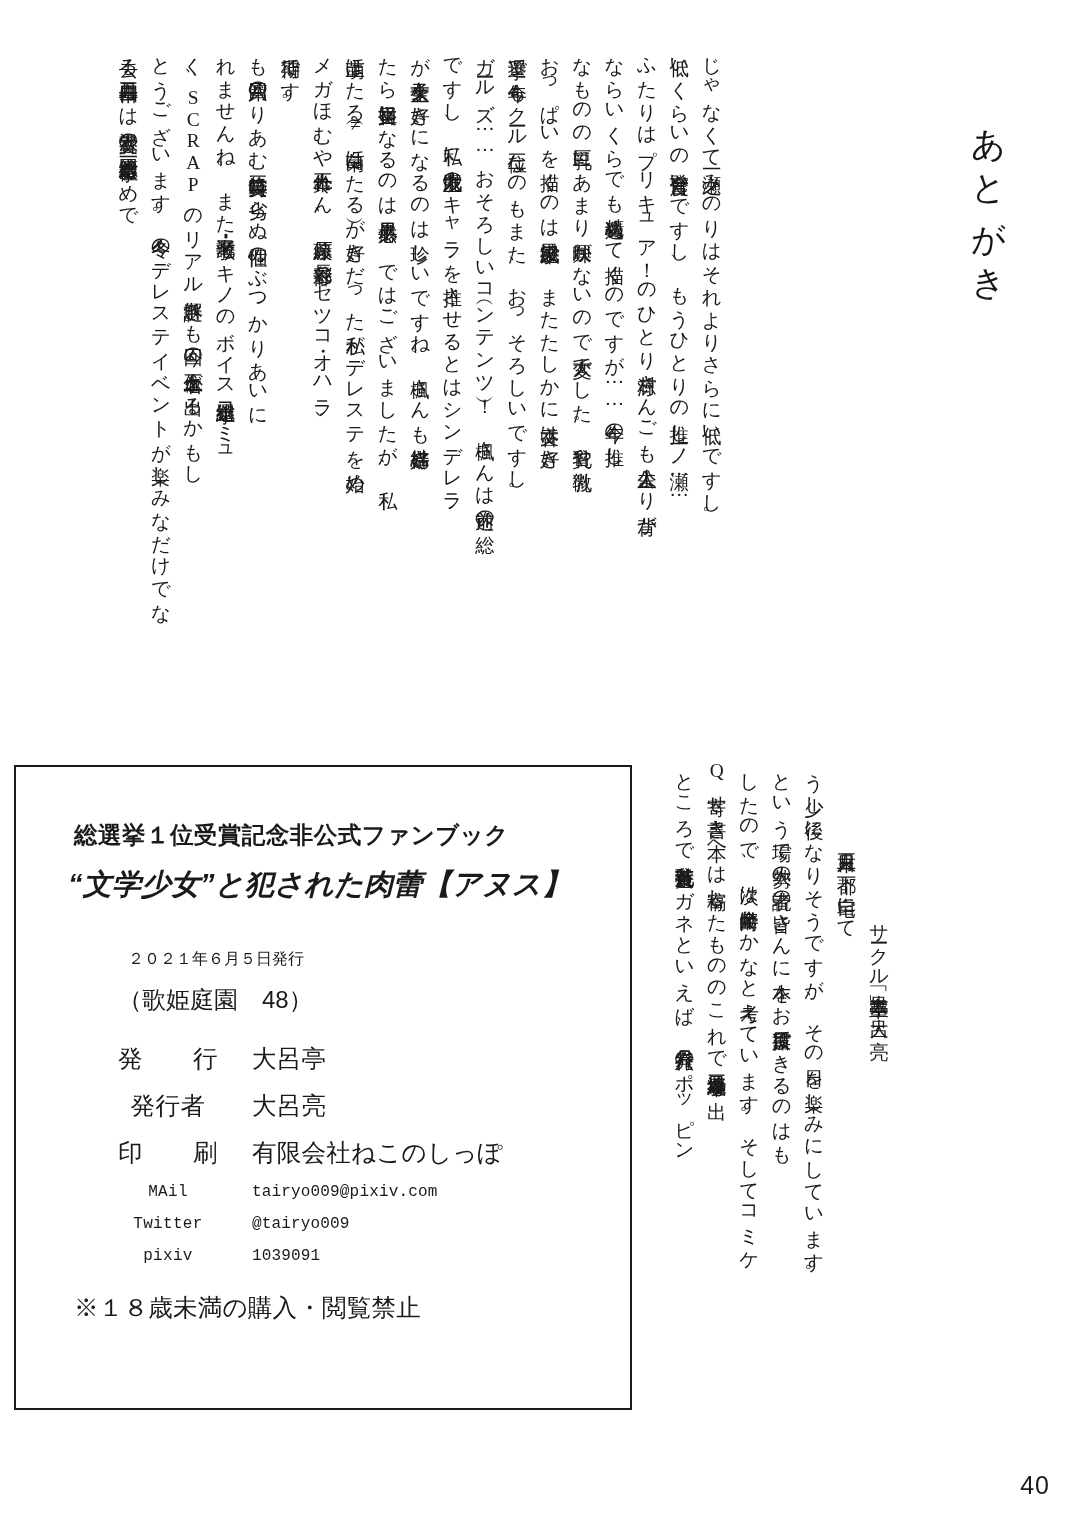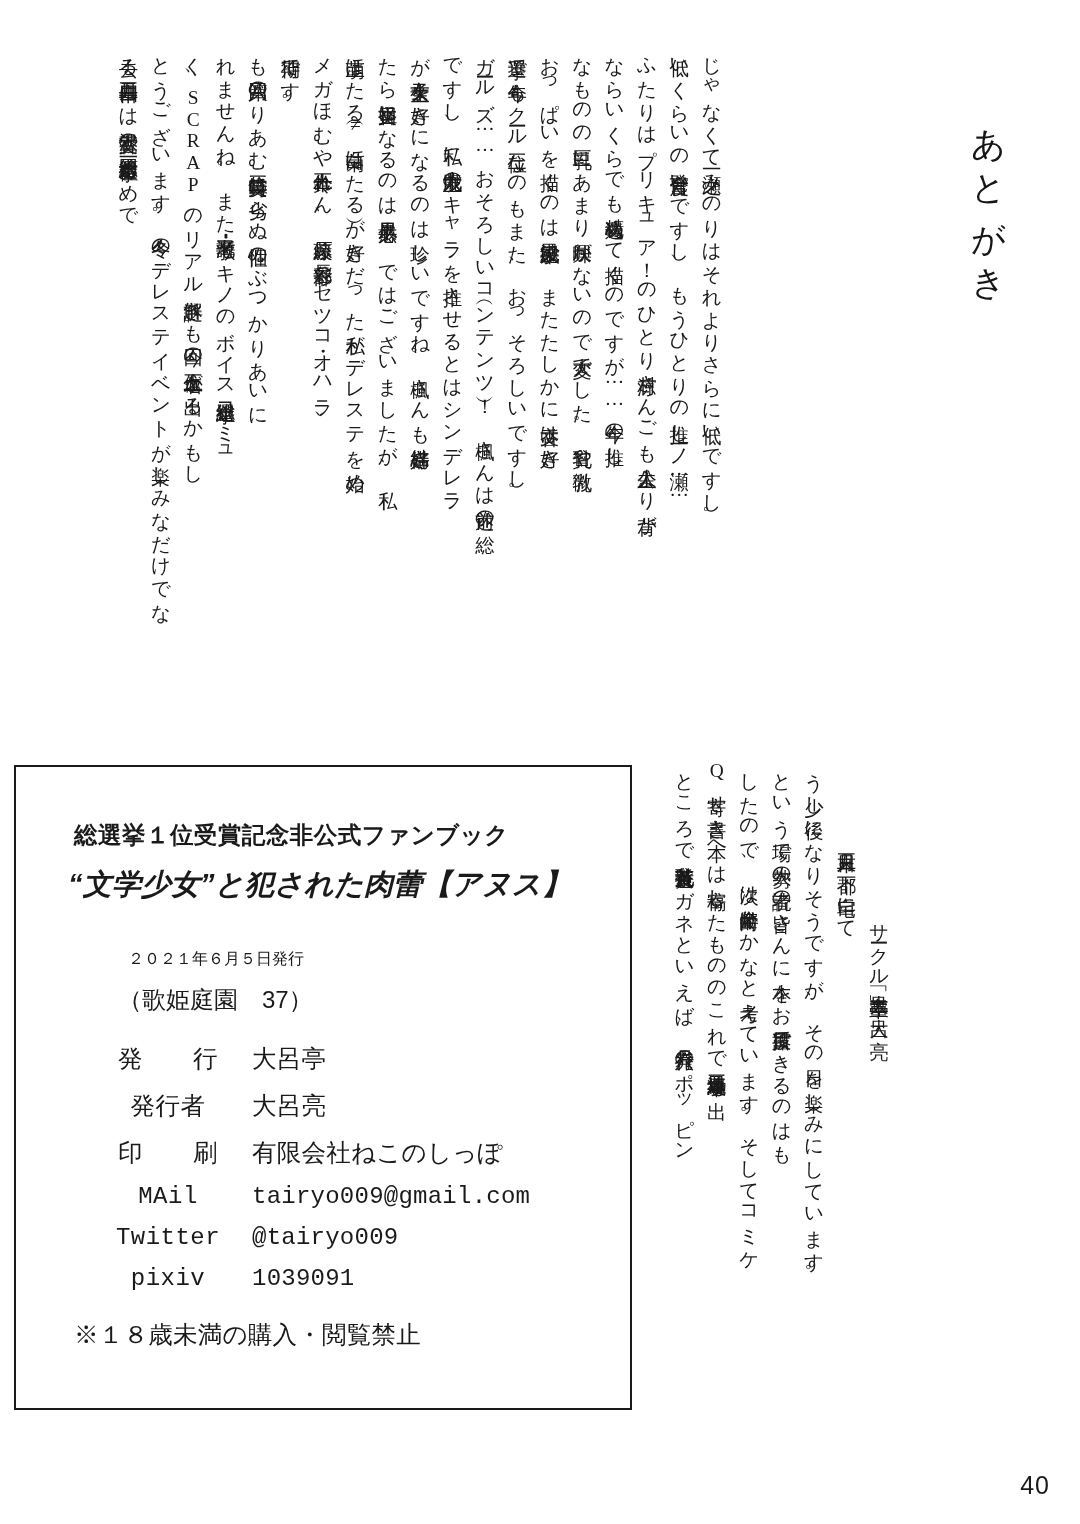--- a/index.html
+++ b/index.html
@@ -143,21 +143,21 @@
     flex: none;
     letter-spacing: 0.02em;
     text-align: center;
   }
   .colo-row .val {
     letter-spacing: 0.01em;
   }
   .colo-row.mono .lbl,
   .colo-row.mono .val {
     font-family: "Liberation Mono", "DejaVu Sans Mono", monospace;
-    font-size: 24px;
+    font-size: 16px;
   }
   .colo-note {
     font-size: 24.5px;
     margin: 8px 0 10px 24px;
     font-family: "Liberation Sans", sans-serif;
     letter-spacing: 0.01em;
   }
   .colo-note.first { margin-top: 26px; }
 
   
@@ -206,37 +206,37 @@
   <div class="col">う少し後になりそうですが、その日を楽しみにしています。</div>
   <div class="col sig">五月末日　都下、自宅にて</div>
   <div class="col sig2">サークル「大呂亭」主宰　大呂　亮</div>
 </div>
 
 <div id="colophon">
   <div class="inner">
     <div class="colo-line1">総選挙１位受賞記念非公式ファンブック</div>
     <div class="colo-title">“文学少女”と犯された肉蕾【アヌス】</div>
     <div class="colo-date">２０２１年６月５日発行</div>
-    <div class="colo-event">（歌姫庭園　37）</div>
+    <div class="colo-event">（歌姫庭園　48）</div>
 
     <div class="colo-row">
       <span class="lbl">発　　行</span>
       <span class="val">大呂亭</span>
     </div>
     <div class="colo-row">
       <span class="lbl">発行者</span>
       <span class="val">大呂亮</span>
     </div>
     <div class="colo-row">
       <span class="lbl">印　　刷</span>
       <span class="val">有限会社ねこのしっぽ</span>
     </div>
     <div class="colo-row mono">
       <span class="lbl">MAil</span>
-      <span class="val">tairyo009@gmail.com</span>
+      <span class="val">tairyo009@pixiv.com</span>
     </div>
     <div class="colo-row mono">
       <span class="lbl">Twitter</span>
       <span class="val">@tairyo009</span>
     </div>
     <div class="colo-row mono">
       <span class="lbl">pixiv</span>
       <span class="val">1039091</span>
     </div>
 

